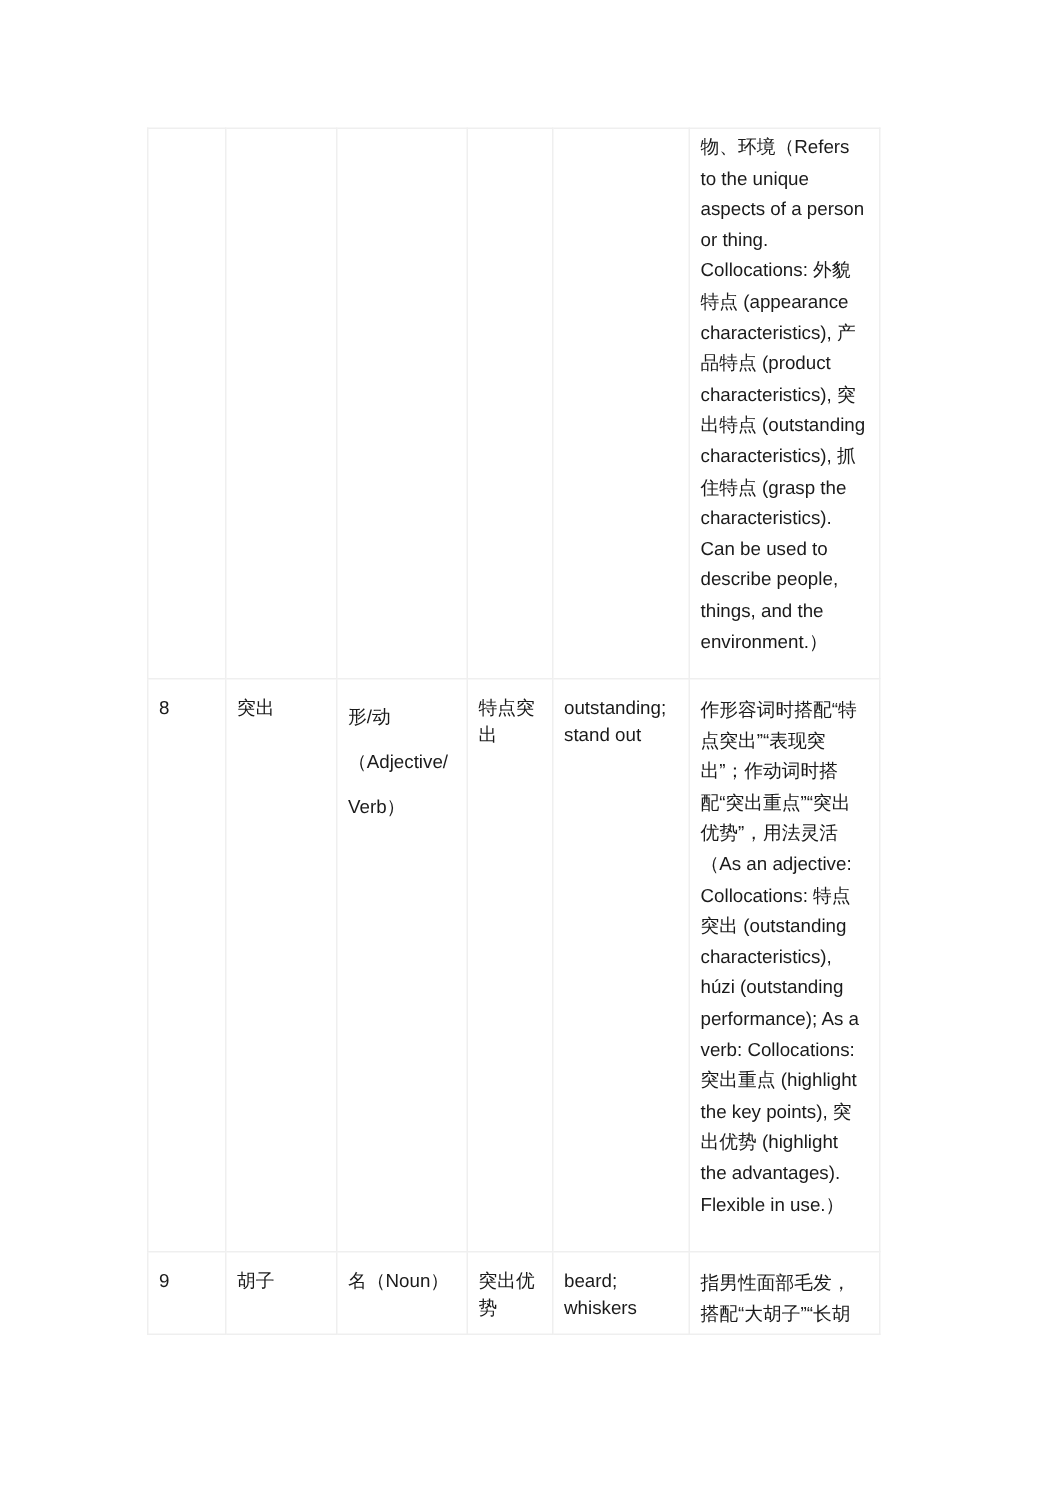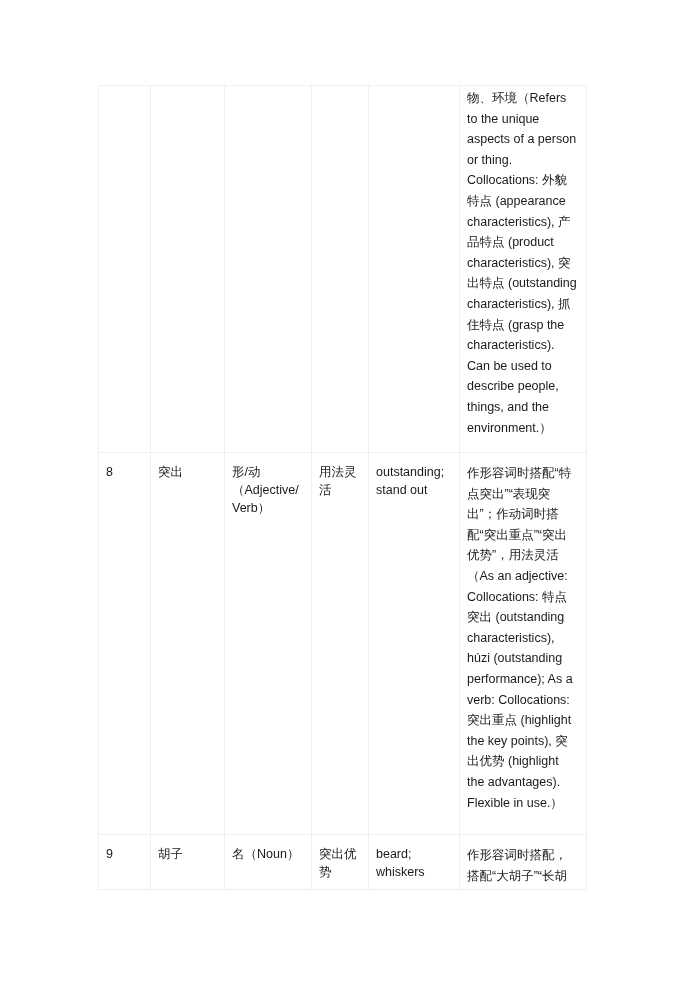--- a/index.html
+++ b/index.html
@@ -46,21 +46,21 @@
     col.c6 { width: 127px; }
 
     tr.row-cont td { height: 364px; padding-top: 2px; }
     tr.row-8 td { height: 371px; padding-top: 10px; }
     tr.row-9 td { height: 44px; padding-top: 10px; }
 
     .meaning-text {
       line-height: 20.6px;
     }
     .pos-text {
-      line-height: 18px;
+      line-height: 30px;
     }
   </style>
 </head>
 <body>
 
 <div class="page">
   <table class="vocab">
     <colgroup>
       <col class="c1">
         <col class="c2">
@@ -75,27 +75,27 @@
         <td></td>
         <td></td>
         <td></td>
         <td></td>
         <td class="meaning-text">物、环境（Refers to the unique aspects of a person or thing. Collocations: 外貌特点 (appearance characteristics), 产品特点 (product characteristics), 突出特点 (outstanding characteristics), 抓住特点 (grasp the characteristics). Can be used to describe people, things, and the environment.）</td>
       </tr>
       <tr class="row-8">
         <td>8</td>
         <td>突出</td>
         <td class="pos-text">形/动（Adjective/Verb）</td>
-        <td>用法灵活</td>
+        <td>特点突出</td>
         <td>outstanding; stand out</td>
         <td class="meaning-text">作形容词时搭配“特点突出”“表现突出”；作动词时搭配“突出重点”“突出优势”，用法灵活（As an adjective: Collocations: 特点突出 (outstanding characteristics), húzi (outstanding performance); As a verb: Collocations: 突出重点 (highlight the key points), 突出优势 (highlight the advantages). Flexible in use.）</td>
       </tr>
       <tr class="row-9">
         <td>9</td>
         <td>胡子</td>
         <td>名（Noun）</td>
         <td>突出优势</td>
         <td>beard; whiskers</td>
-        <td class="meaning-text">作形容词时搭配，搭配“大胡子”“长胡</td>
+        <td class="meaning-text">指男性面部毛发，搭配“大胡子”“长胡</td>
       </tr>
     </tbody>
   </table>
 </div>
 
 </body></html>

